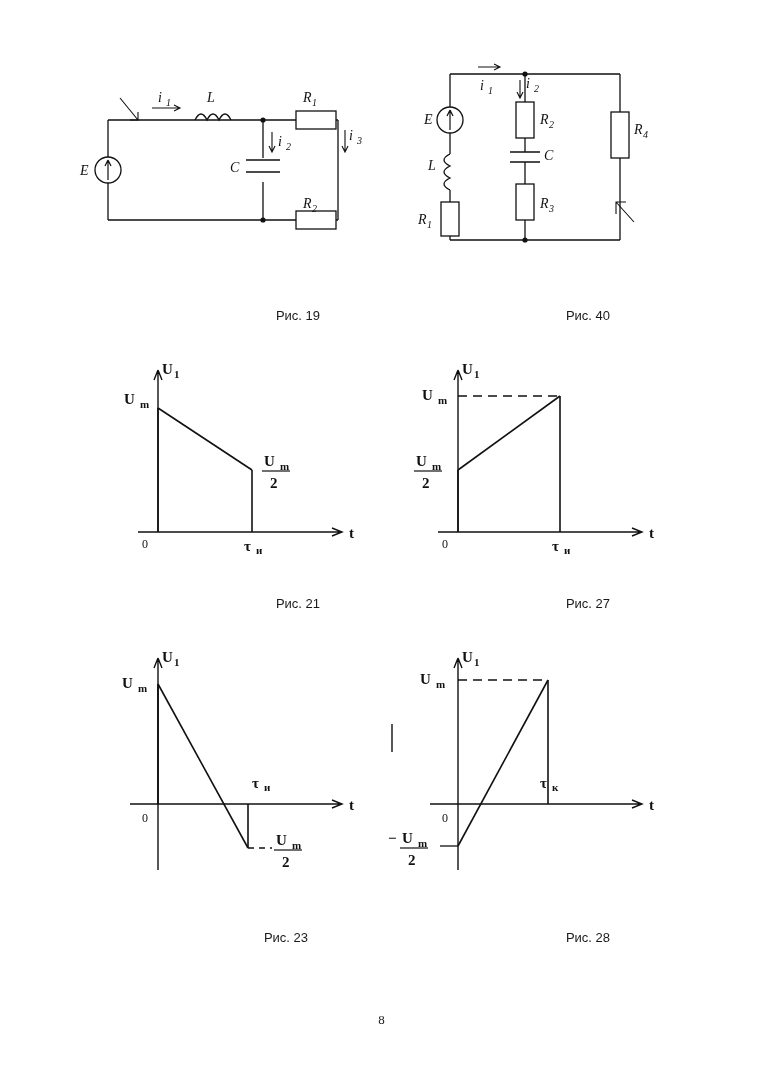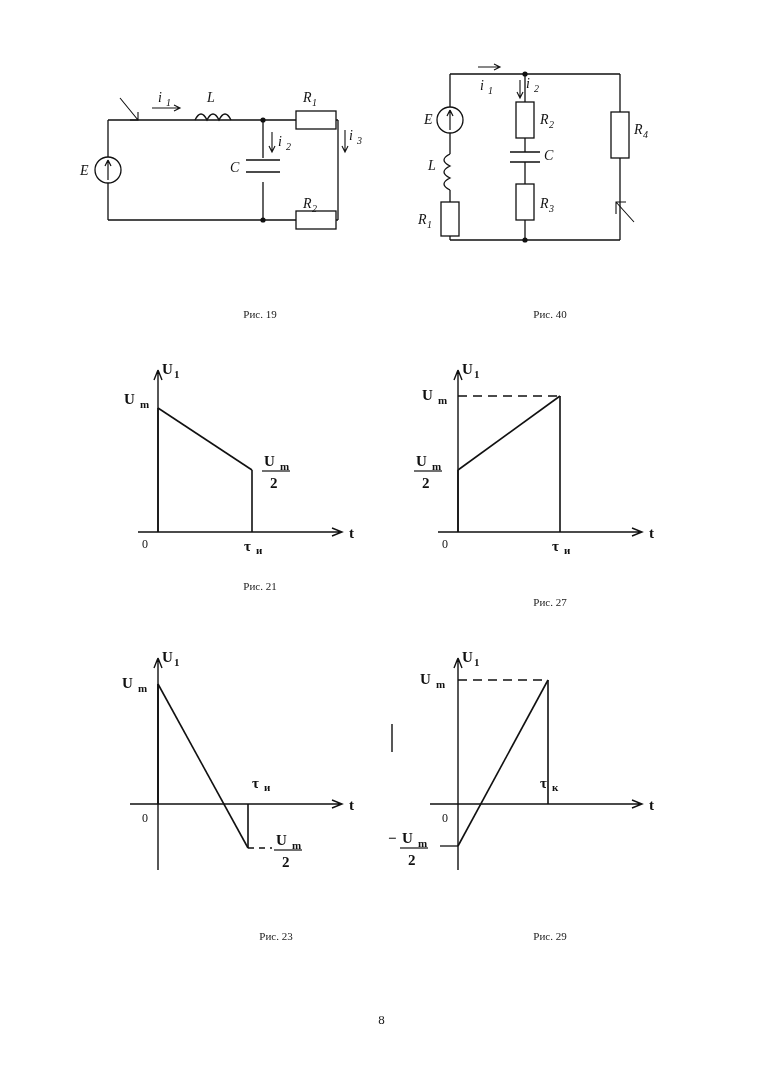--- a/index.html
+++ b/index.html
@@ -18,24 +18,24 @@
   .page {
     position: relative;
     width: 763px;
     height: 1080px;
   }
   .fig {
     position: absolute;
   }
   .caption {
     position: absolute;
-    font-family: Liberation Serif, serif;
-    font-size: 11px;
+    font-family: Liberation Sans, sans-serif;
+    font-size: 13px;
     color: #1a1a1a;
-    text-align: center;
+    text-align: right;
     width: 120px;
   }
   .page-number {
     position: absolute;
     left: 0;
     right: 0;
     top: 1012px;
     text-align: center;
     font-family: "Liberation Serif", serif;
     font-size: 13px;
@@ -172,21 +172,21 @@
 
       <text x="164" y="114" class="lbl-g">U</text>
       <text x="180" y="118" class="lbl-g-s">m</text>
       <path d="M 162 119 L 190 119" stroke="#111" stroke-width="1.2"></path>
       <text x="170" y="136" class="lbl-g">2</text>
 
       <text x="144" y="199" class="lbl-g">τ</text>
       <text x="156" y="202" class="lbl-g-s">и</text>
     </svg>
   </div>
-  <div class="caption" style="left:200px; top:580px;">Рис. 21</div>
+  <div class="caption" style="left:200px; top:596px;">Рис. 21</div>
 
   <div class="fig" style="left:400px; top:352px;">
     <svg width="290" height="200" viewBox="0 0 290 200">
       <path d="M 58 180 L 58 18 M 58 18 L 54 28 M 58 18 L 62 28" stroke="#111" stroke-width="1.4" fill="none"></path>
       <path d="M 38 180 L 240 180 M 232 176 L 242 180 L 232 184" stroke="#111" stroke-width="1.4" fill="none"></path>
       <text x="62" y="22" class="lbl-g">U</text>
       <text x="74" y="26" class="lbl-g-s">1</text>
       <text x="249" y="186" class="lbl-g">t</text>
       <text x="42" y="196" style="font-size:12px">0</text>
 
@@ -229,21 +229,21 @@
 
       <text x="152" y="148" class="lbl-g">τ</text>
       <text x="164" y="151" class="lbl-g-s">и</text>
 
       <text x="176" y="205" class="lbl-g">U</text>
       <text x="192" y="209" class="lbl-g-s">m</text>
       <path d="M 174 210 L 202 210" stroke="#111" stroke-width="1.2"></path>
       <text x="182" y="227" class="lbl-g">2</text>
     </svg>
   </div>
-  <div class="caption" style="left:216px; top:930px;">Рис. 23</div>
+  <div class="caption" style="left:188px; top:930px;">Рис. 23</div>
 
   <div class="fig" style="left:400px; top:640px;">
     <svg width="290" height="240" viewBox="0 0 290 240">
       <path d="M 58 230 L 58 18 M 58 18 L 54 28 M 58 18 L 62 28" stroke="#111" stroke-width="1.4" fill="none"></path>
       <path d="M 30 164 L 240 164 M 232 160 L 242 164 L 232 168" stroke="#111" stroke-width="1.4" fill="none"></path>
       <text x="62" y="22" class="lbl-g">U</text>
       <text x="74" y="26" class="lbl-g-s">1</text>
       <text x="249" y="170" class="lbl-g">t</text>
       <text x="42" y="182" style="font-size:12px">0</text>
 
@@ -261,17 +261,17 @@
       <text x="-12" y="203" class="lbl-g">−</text>
       <text x="2" y="203" class="lbl-g">U</text>
       <text x="18" y="207" class="lbl-g-s">m</text>
       <path d="M 0 208 L 28 208" stroke="#111" stroke-width="1.2"></path>
       <text x="8" y="225" class="lbl-g">2</text>
 
       <text x="140" y="148" class="lbl-g">τ</text>
       <text x="152" y="151" class="lbl-g-s">к</text>
     </svg>
   </div>
-  <div class="caption" style="left:490px; top:930px;">Рис. 29</div>
+  <div class="caption" style="left:490px; top:930px;">Рис. 28</div>
 
   <div class="page-number">8</div>
 
 </div>
 
 </body></html>

